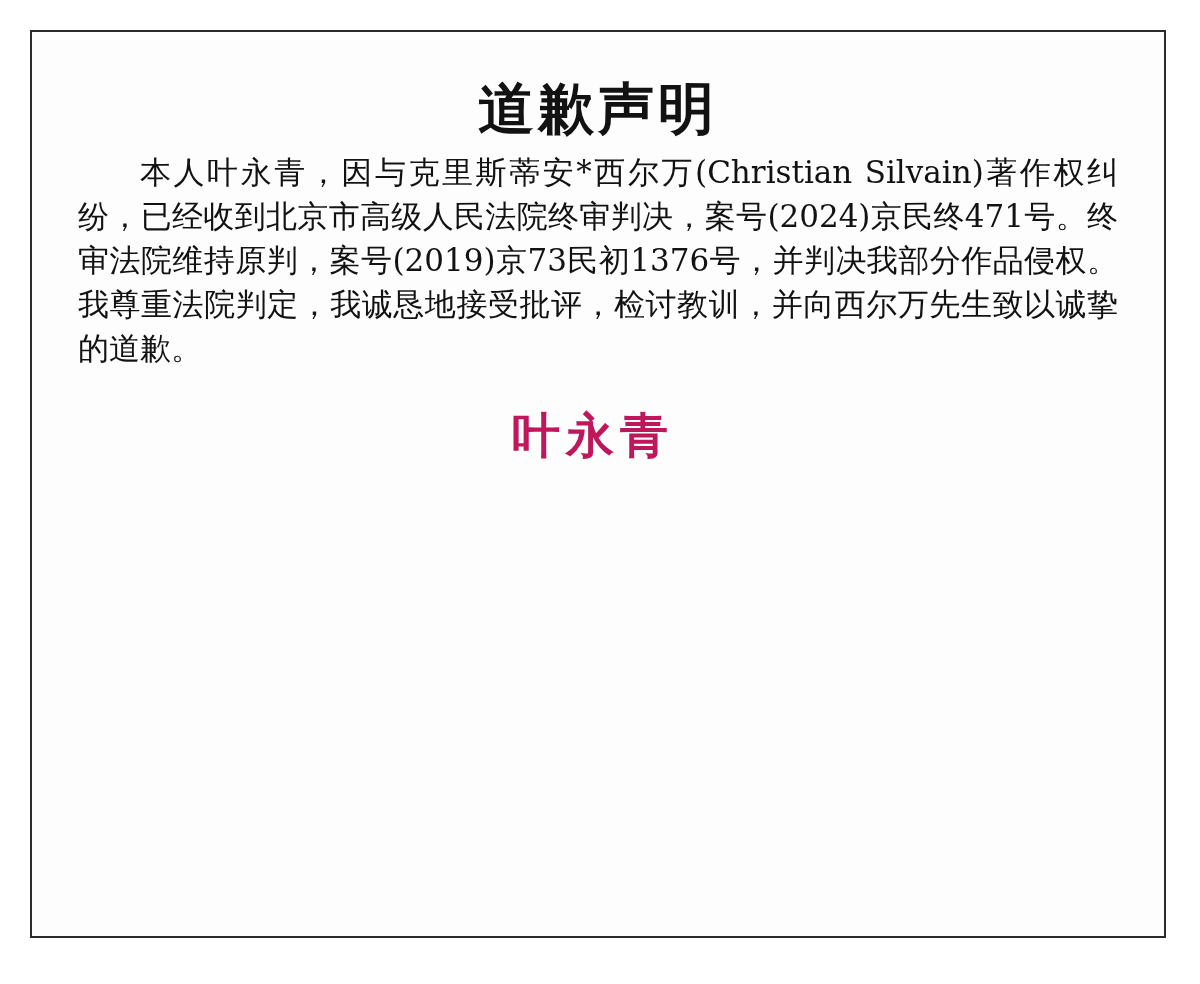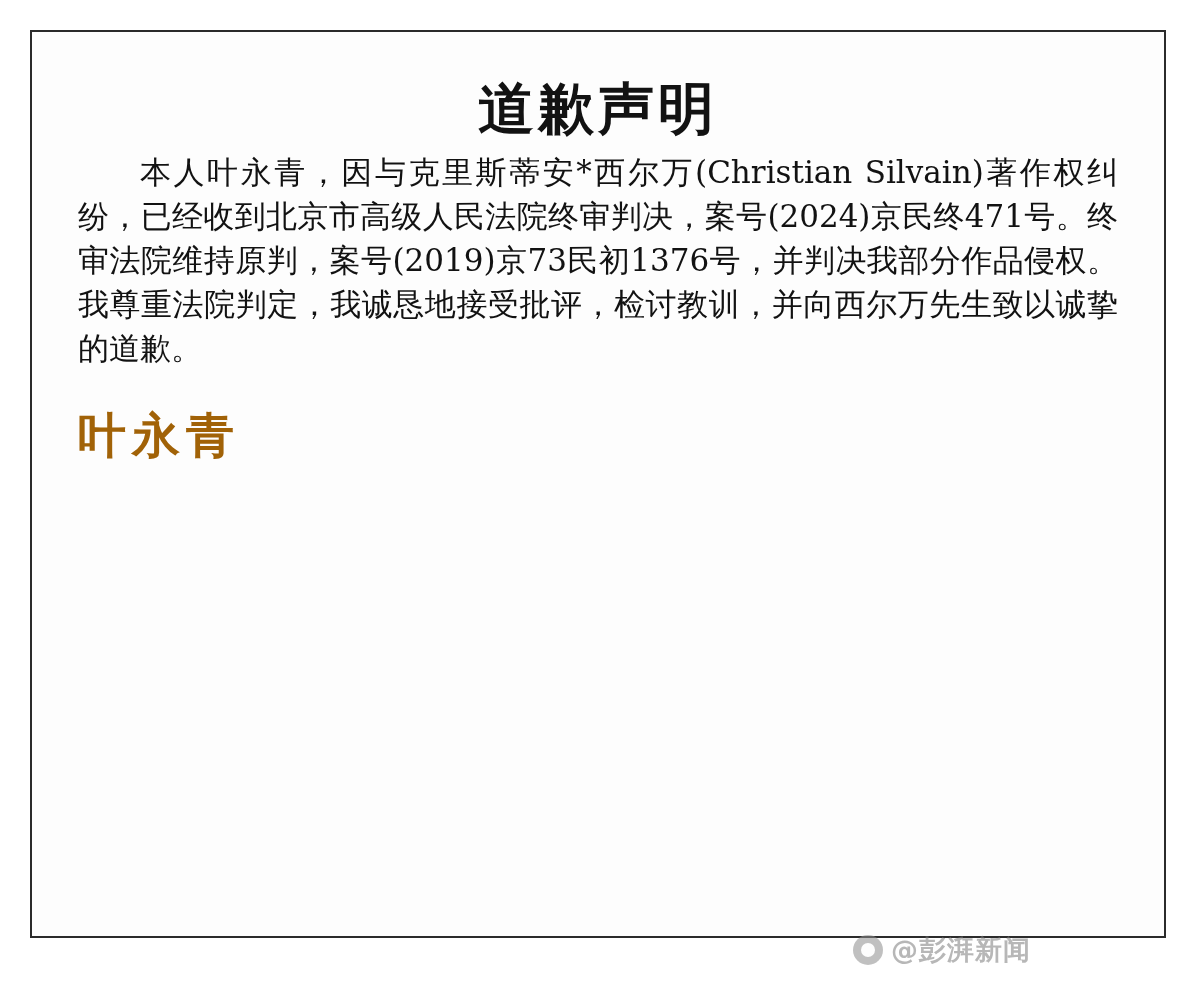--- a/index.html
+++ b/index.html
@@ -59,26 +59,26 @@
     color: #121212;
     text-align: justify;
     text-justify: inter-ideograph;
     text-indent: 2em;
     margin: 6px 0 0 0;
     word-break: break-all;
   }
 
   .signature {
     margin-top: 34px;
-    text-align: left;
+    text-align: center;
     font-family: "DejaVu Sans", "Liberation Sans", sans-serif;
     font-weight: bold;
     font-size: 48px;
     letter-spacing: 6px;
-    color: #a16207;
+    color: #be185d;
     padding-right: 10px;
   }
 
   
   .watermark {
     position: absolute;
     right: 26px;
     bottom: 16px;
     display: flex;
     align-items: center;
@@ -122,18 +122,14 @@
 
       <div class="notice-title">道歉声明</div>
 
       <div class="notice-body">本人叶永青，因与克里斯蒂安*西尔万(Christian Silvain)著作权纠纷，已经收到北京市高级人民法院终审判决，案号(2024)京民终471号。终审法院维持原判，案号(2019)京73民初1376号，并判决我部分作品侵权。我尊重法院判定，我诚恳地接受批评，检讨教训，并向西尔万先生致以诚挚的道歉。</div>
 
       <div class="signature">叶永青</div>
 
     </div>
   </div>
 
-  <div class="watermark">
-    <span class="weibo-eye"></span>
-    <span class="wm-text">@彭湃新闻</span>
-  </div>
 
 </div>
 
 </body></html>

